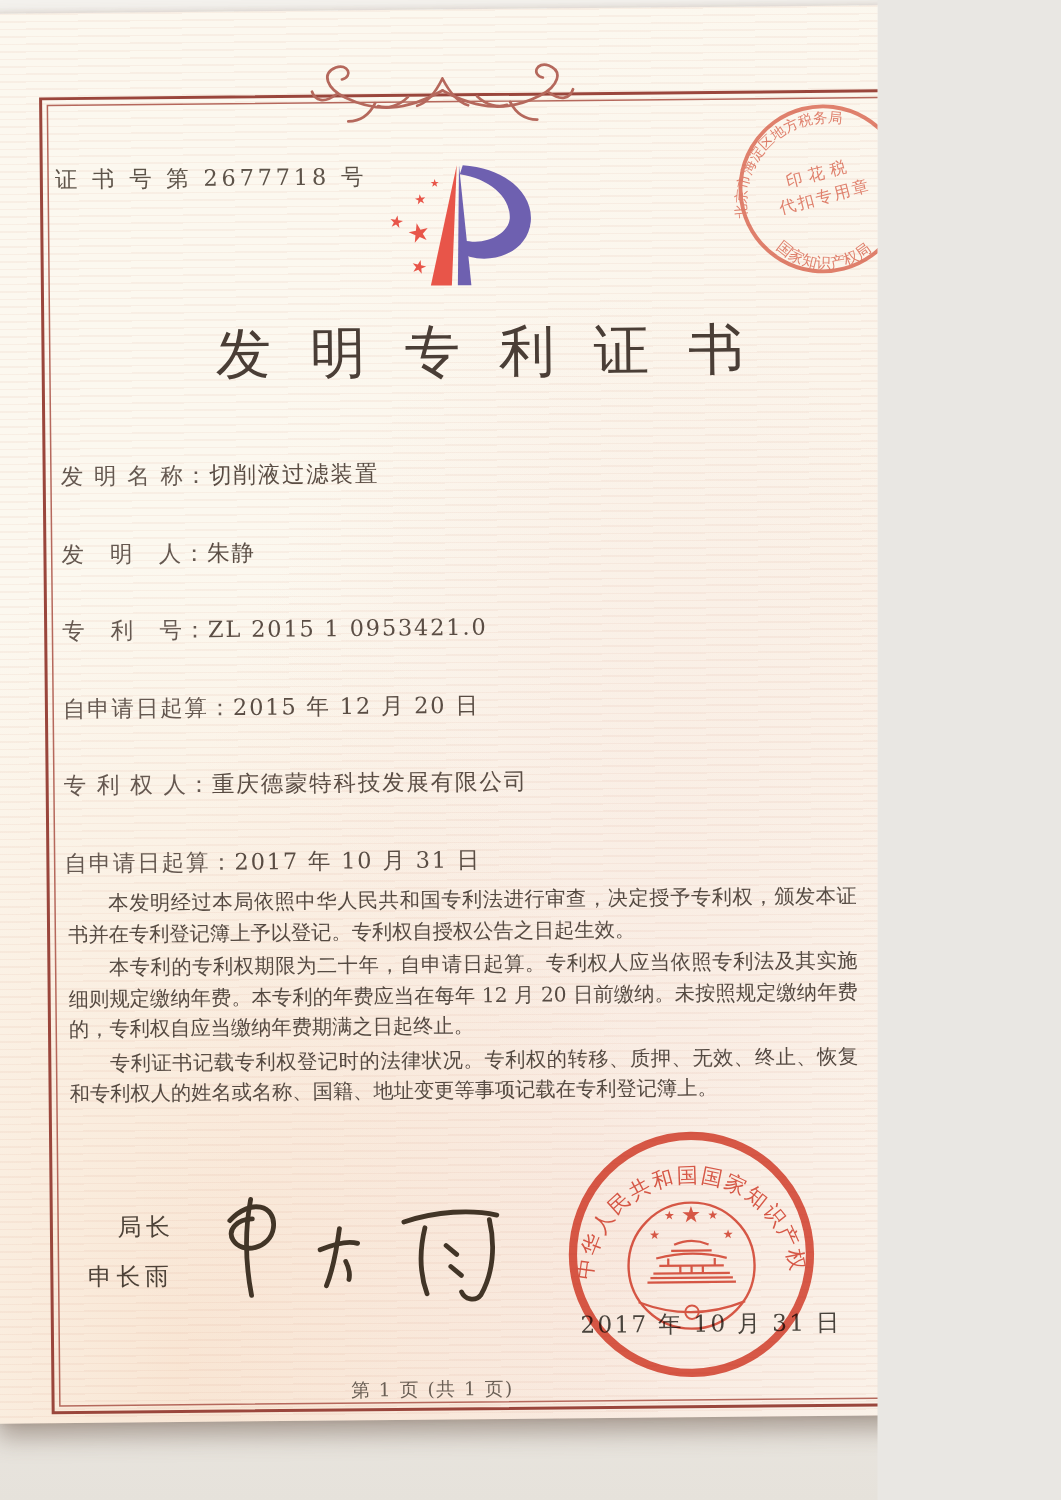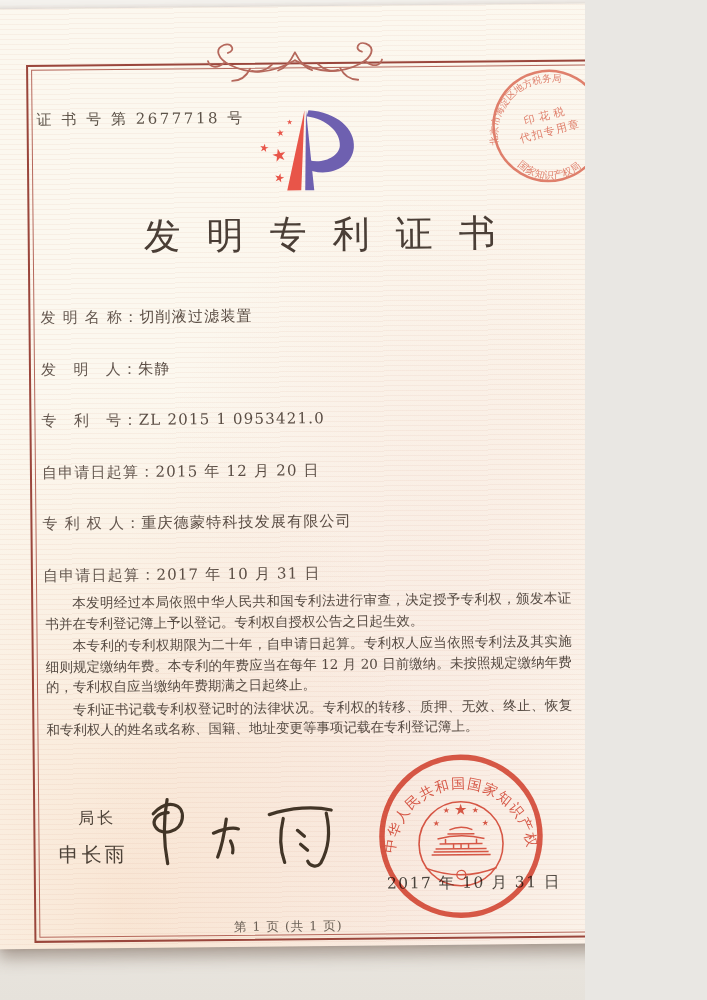--- a/index.html
+++ b/index.html
@@ -63,21 +63,21 @@
   .field .val { color:#5a4d44; }
   
   .bodytext {
     position:absolute; left:50px; top:584px; width:526px;
     font-size:13.5px; line-height:20.5px; color:#554a42;
     text-align:justify;
   }
   .bodytext p { text-indent:2em; margin:0 0 2px 0; }
   
   .director-label { position:absolute; left:61px; top:800px; font-size:16px; color:#4d4238; letter-spacing:3px;margin-left:20px; }
-  .director-name  { position:absolute; left:61px; top:833px; font-size:20px; color:#4d4238; letter-spacing:3px; }
+  .director-name  { position:absolute; left:61px; top:833px; font-size:16px; color:#4d4238; letter-spacing:3px; }
   .signature { position:absolute; left:136px; top:776px; }
   .seal-date {
     position:absolute; left:389px; top:868px; font-size:15.5px;
     color:#49433c; letter-spacing:1.5px; white-space:nowrap;
   }
   .big-seal {
     position:absolute; left:376px; top:744px;
     mix-blend-mode:multiply; opacity:0.92;
   }
   .tax-stamp {

